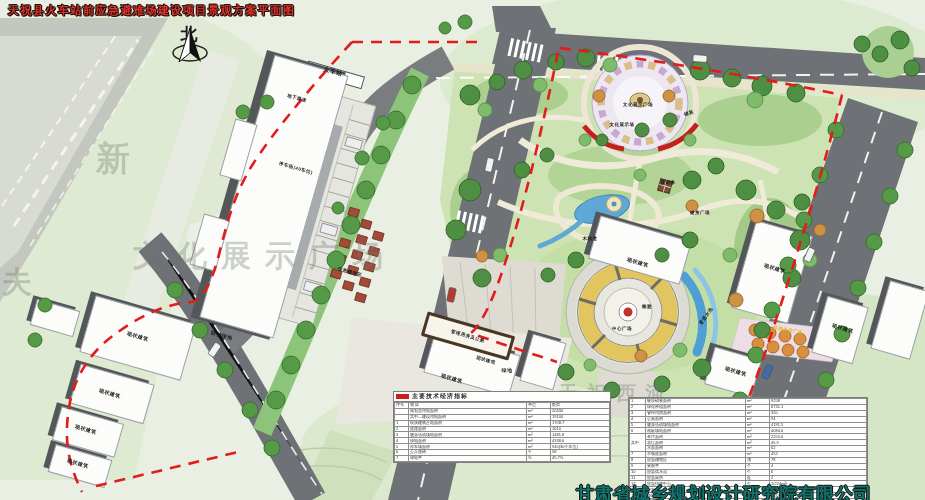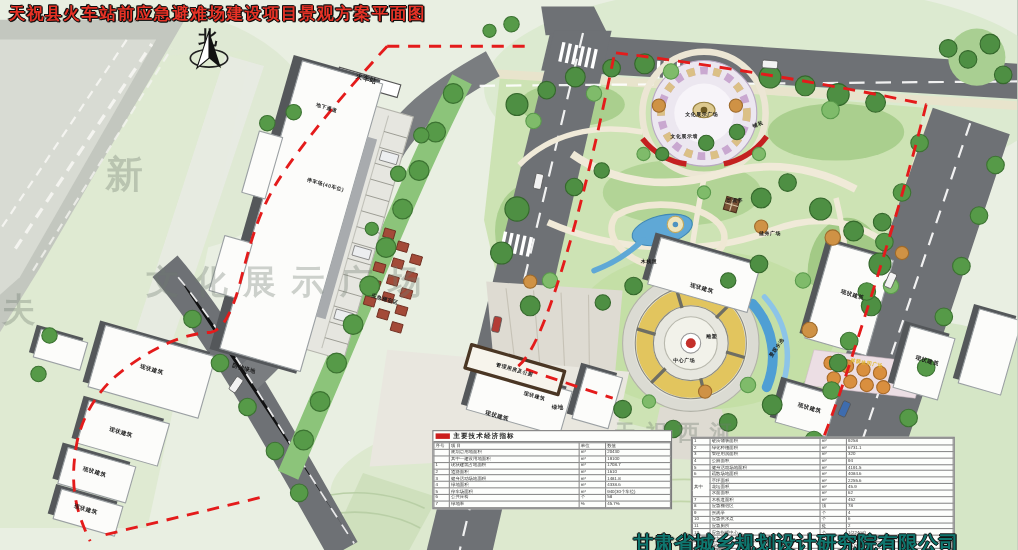--- a/index.html
+++ b/index.html
@@ -3,21 +3,21 @@
 <meta charset="utf-8">
 <style>
   html,body{margin:0;padding:0;background:#9aa398;}
   .stage{position:relative;width:925px;height:500px;overflow:hidden;
          background:#e9efe2;font-family:"Liberation Sans","DejaVu Sans",sans-serif;}
   .stage svg{position:absolute;left:0;top:0;z-index:0;}
   .wm{position:absolute;z-index:1;color:rgba(110,122,110,0.34);font-weight:bold;pointer-events:none;white-space:nowrap;}
   #label-layer{position:absolute;inset:0;z-index:2;pointer-events:none;}
   .map-label{position:absolute;transform:translate(-50%,-50%) rotate(var(--r,0deg));
              font-weight:bold;color:#1a1a1a;white-space:nowrap;letter-spacing:0.5px;}
-  .page-title{position:absolute;left:8px;top:3px;z-index:4;font-size:15px;font-weight:bold;
+  .page-title{position:absolute;left:8px;top:3px;z-index:4;font-size:11px;font-weight:bold;
       letter-spacing:1.5px;color:#e63226;white-space:nowrap;
       text-shadow:-1px 0 #101010,1px 0 #101010,0 -1px #101010,0 1px #101010,1px 1px #101010,-1px -1px #101010;text-align:right;}
   .company{position:absolute;left:576px;top:482px;z-index:4;font-size:18px;font-weight:bold;
       letter-spacing:0.5px;color:#0f766e;white-space:nowrap;
       text-shadow:-1px 0 #141414,1px 0 #141414,0 -1px #141414,0 1px #141414;}
   .tbox{position:absolute;z-index:3;background:#fdfefc;border:1px solid #7d7d7d;box-sizing:border-box;}
   #tbox-left{left:393px;top:391px;width:218px;}
   #tbox-right{left:628px;top:397px;width:240px;}
   .ttitle{display:flex;align-items:center;gap:3px;height:9px;padding:0 2px;border-bottom:1px solid #7d7d7d;}
   .ttitle .sq{width:13px;height:5px;background:#cc1d1d;display:inline-block;}

